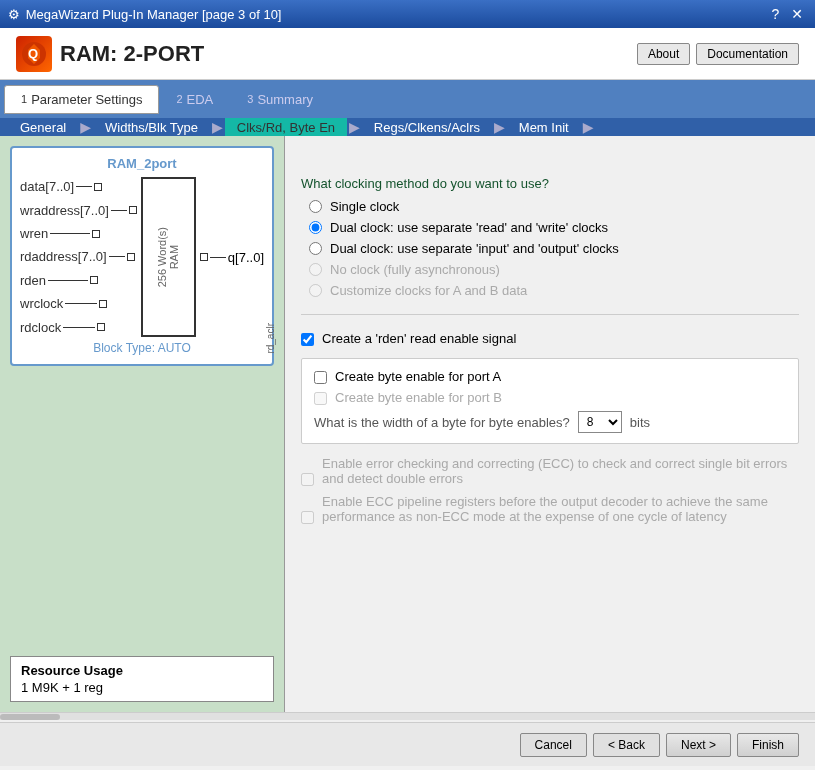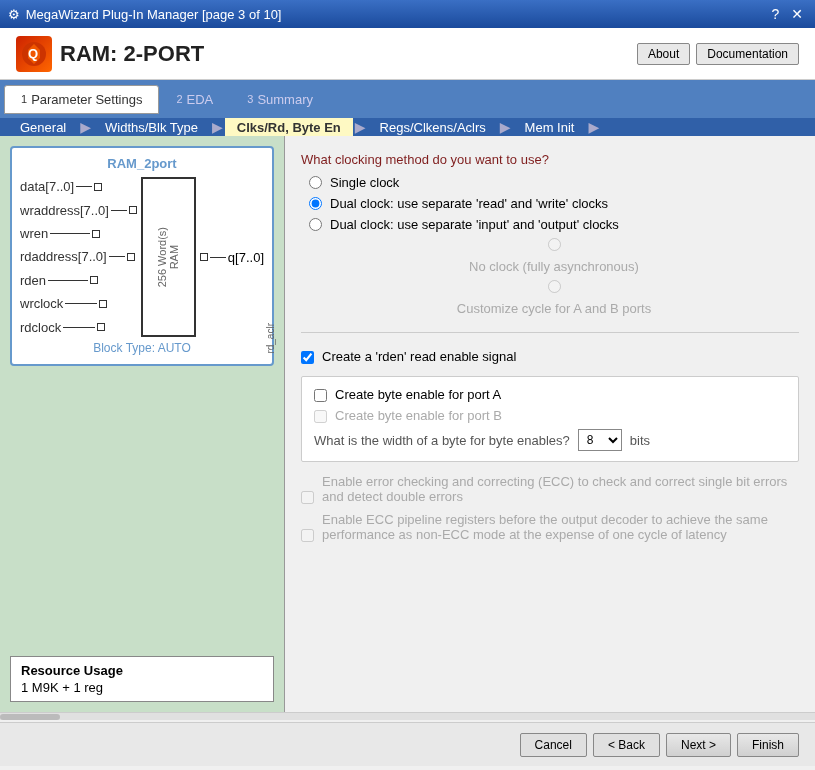--- a/index.html
+++ b/index.html
@@ -88,21 +88,21 @@
       padding: 0 8px;
     }
     .sub-nav-item {
       display: flex; align-items: center;
       color: white;
       font-size: 12px;
       padding: 0 12px;
       cursor: pointer;
       height: 100%;
     }
-    .sub-nav-item.active { background: #fef9c3; color: #333; font-weight: bold; }
+    .sub-nav-item.active { background: #14b8a6; color: #333; font-weight: normal; }
     .nav-arrow {
       color: #aac; font-size: 14px; margin: 0 2px;
     }
 
     
     .main-content {
       display: flex;
       flex: 1;
       height: calc(770px - 28px - 52px - 38px - 32px - 44px);
       background: #f0f0f0;
@@ -212,38 +212,39 @@
       padding: 16px;
       display: flex;
       flex-direction: column;
       gap: 12px;
       overflow-y: auto;
     }
 
     .section-title {
       font-size: 13px;
       font-weight: normal;
-      color: #7f1d1d;
+      color: #14532d;
       margin-bottom: 8px;
+      margin-top: 24px;
     }
 
     .radio-group {
       display: flex;
       flex-direction: column;
       gap: 6px;
       margin-left: 8px;
     }
     .radio-item {
       display: flex;
       align-items: center;
       gap: 8px;
       font-size: 13px;
     }
     .radio-item input[type="radio"] { cursor: pointer; }
-    .radio-item.disabled { color: #aaa; flex-direction: column; }
+    .radio-item.disabled { color: #aaa; }
     .radio-item.disabled input { cursor: not-allowed; }
 
     .divider { border: none; border-top: 1px solid #ccc; margin: 4px 0; }
 
     .checkbox-item {
       display: flex;
       align-items: flex-end;
       gap: 8px;
       font-size: 13px;
     }
@@ -488,21 +489,21 @@
           <span>Dual clock: use separate 'input' and 'output' clocks</span>
         </label>
 
         <label class="radio-item disabled">
           <input type="radio" name="clocking" disabled="" style="">
           <span>No clock (fully asynchronous)</span>
         </label>
 
         <label class="radio-item disabled">
           <input type="radio" name="clocking" disabled="" style="">
-          <span>Customize cycle for A and B ports</span>
+          <span>Customize clocks for A and B data</span>
         </label>
 
       </div>
     </div>
 
     <hr class="divider">
 
     <label class="checkbox-item">
       <input type="checkbox" checked="" style="">
       <span>Create a 'rden' read enable signal</span>

